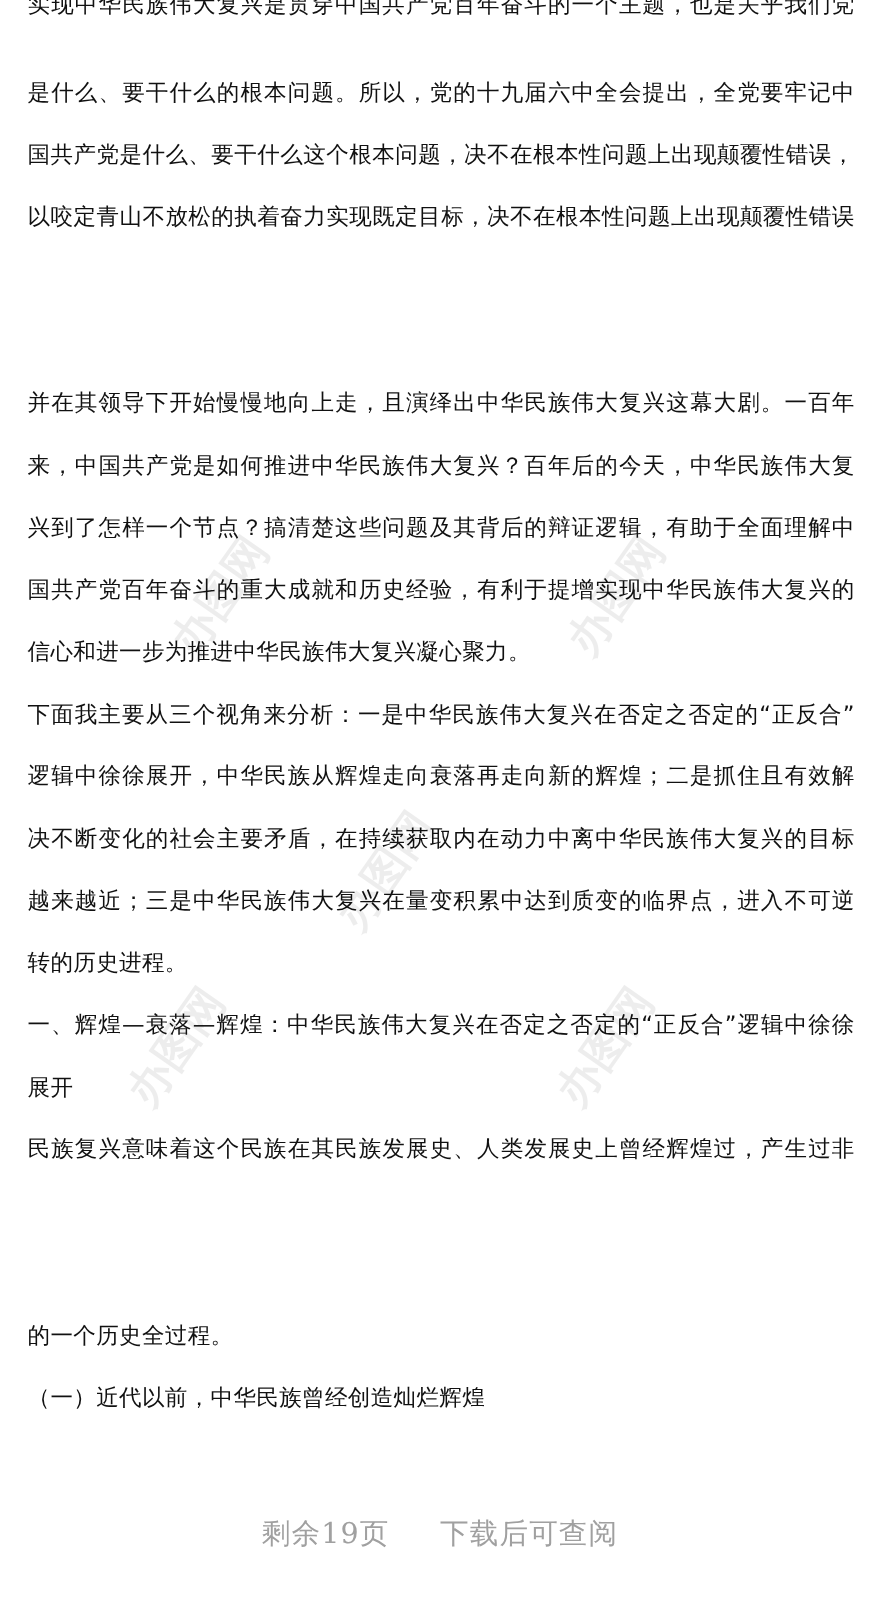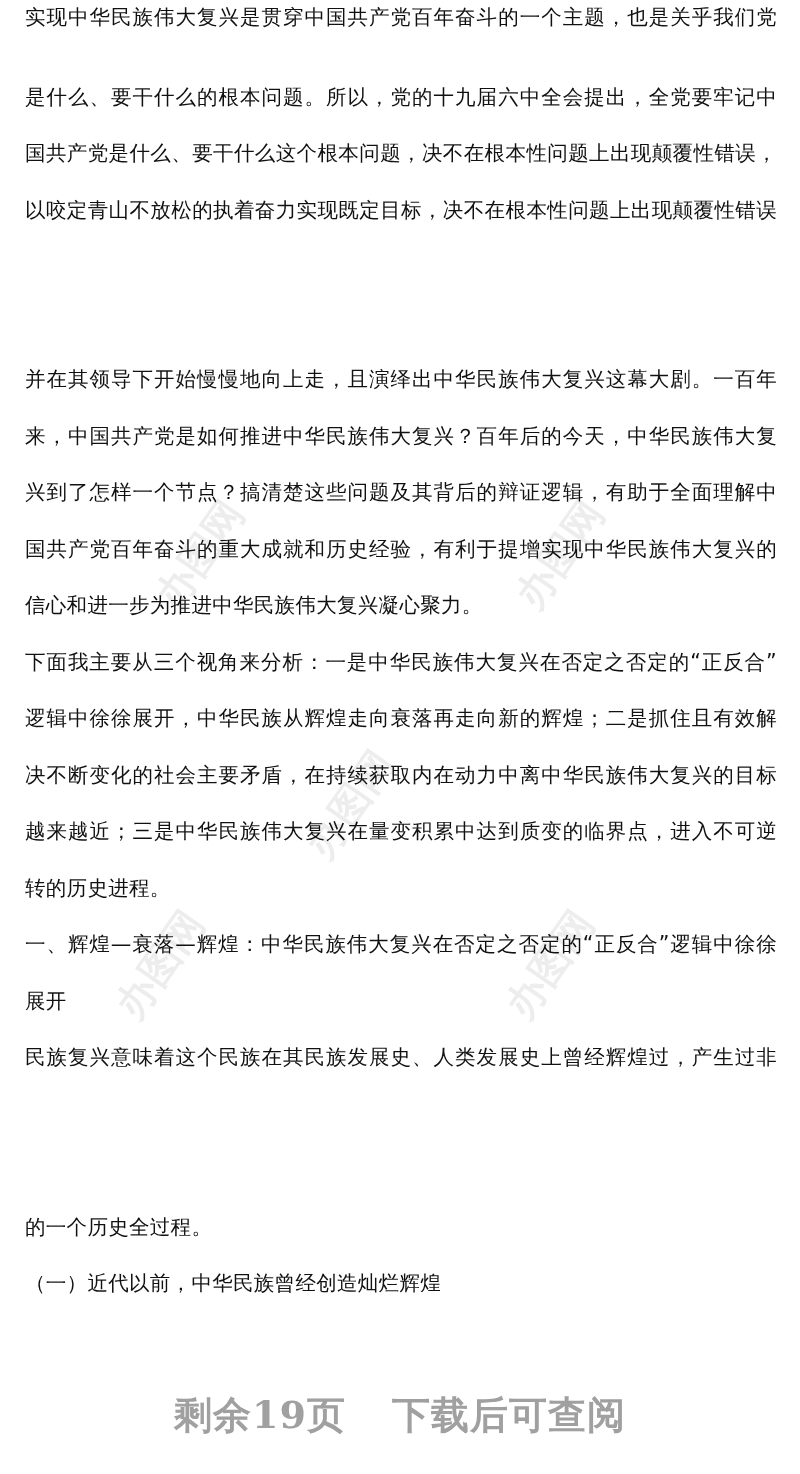--- a/index.html
+++ b/index.html
@@ -1,37 +1,37 @@
 <!DOCTYPE html>
 <html><head>
 <meta charset="utf-8">
 <style>
   html, body { margin: 0; padding: 0; background: #ffffff; }
   body {
     width: 800px; height: 1474px; position: relative; overflow: hidden;
     font-family: "DejaVu Sans", "Liberation Sans", sans-serif;
     color: #111111;
   }
-  .page { position: absolute; left: 0; top: 17px; width: 800px; height: 1212px; }
+  .page { position: absolute; left: 0; top: 4px; width: 800px; height: 1212px; }
   .line {
     position: absolute; left: 25px; width: 752px;
     font-size: 20.5px; line-height: 28px; white-space: nowrap;
     letter-spacing: 0.3px; text-align: justify; text-align-last: justify;
   }
   .line.last { text-align-last: left; }
   .cut { top: -14px; }
   .watermark {
     position: absolute; font-size: 40px; color: rgba(0,0,0,0.07);
     transform: rotate(-55deg); white-space: nowrap; pointer-events: none;
     font-weight: bold;
   }
   .more {
     position: absolute; left: 0; width: 800px; top: 1373px; text-align: center;
     font-family: "DejaVu Serif", "Liberation Serif", serif;
-    font-size: 38px; font-weight: bold; color: #a0a0a0; letter-spacing: 1px;
+    font-size: 26px; font-weight: normal; color: #a0a0a0; letter-spacing: 1px;
   }
   .more span.gap { display: inline-block; width: 46px; }
 </style>
 </head>
 <body>
 
 <div class="page">
   <div class="line cut">实现中华民族伟大复兴是贯穿中国共产党百年奋斗的一个主题，也是关乎我们党</div>
 
   <div class="line" style="top:66px">是什么、要干什么的根本问题。所以，党的十九届六中全会提出，全党要牢记中</div>

